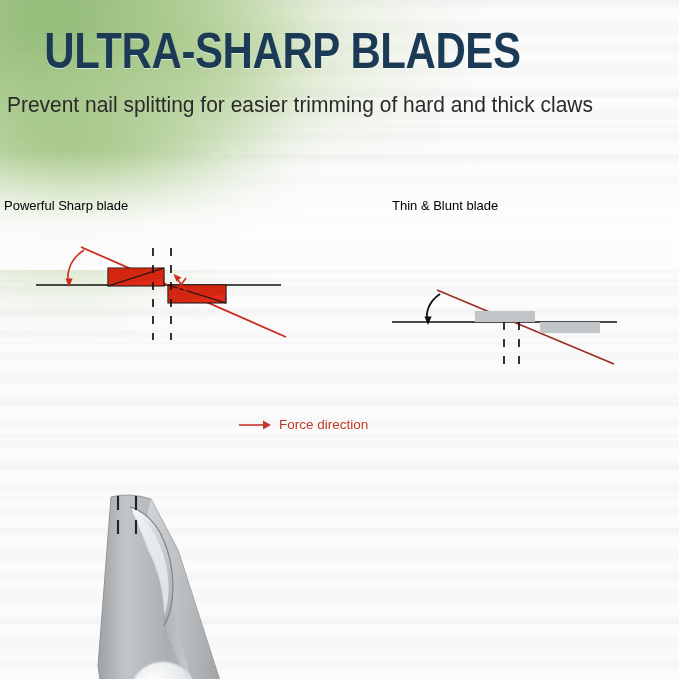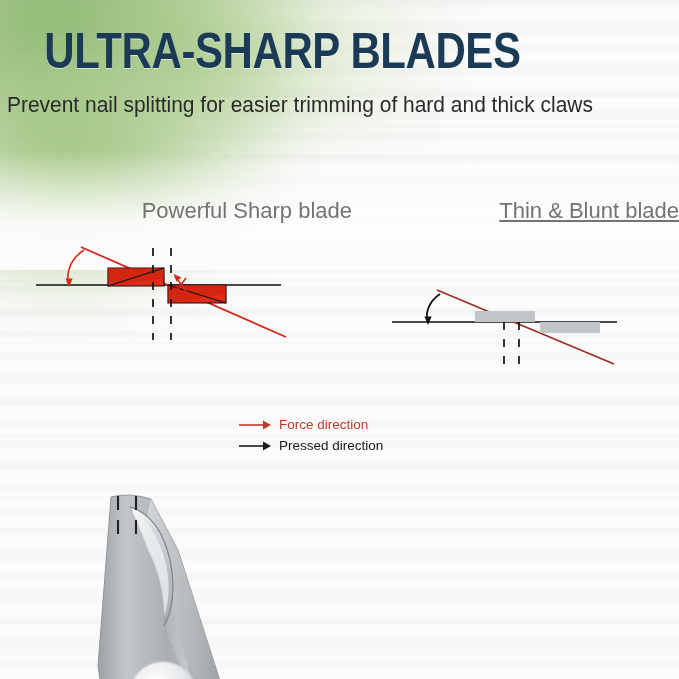--- a/index.html
+++ b/index.html
@@ -103,27 +103,27 @@
     white-space:nowrap;
   }
 
   
   .panel { position:absolute; top:170px; height:509px; }
   #panel-left  { left:0;   width:352px; }
   #panel-right { left:352px; width:327px; }
 
   .panel-heading {
     position:absolute; top:28px; left:0; width:100%;
-    text-align:right;
-    font-size:22px;
-    color:#737373;
+    text-align:left;
+    font-size:13px;
+    color:#000000;
     white-space:nowrap;
   }
   #panel-left .panel-heading  { padding-left:4px; }
-  #panel-right .panel-heading { padding-left:40px;text-decoration:underline; }
+  #panel-right .panel-heading { padding-left:40px; }
 
   .diagram { position:absolute; }
   #diagram-left  { left:36px;  top:60px;  width:300px; height:110px; }
   #diagram-right { left:40px;  top:110px; width:270px; height:85px;  }
 
   .legend { position:absolute; left:238px; top:244px; }
   .legend-row { display:flex; align-items:center; height:21px; }
   .legend-arrow { width:34px; height:14px; margin-right:7px; }
   .legend-label { font-size:13.5px; white-space:nowrap; }
   .legend-label.force   { color:#c0392b; }
@@ -190,27 +190,20 @@
     </svg>
   </div>
 
   <div class="legend">
     <div class="legend-row">
       <svg class="legend-arrow" viewBox="0 0 34 14">
         <line x1="1" y1="7" x2="26" y2="7" stroke="#c0392b" stroke-width="1.6"></line>
         <path d="M 25,2.5 L 33,7 L 25,11.5 Z" fill="#c0392b"></path>
       </svg>
       <span class="legend-label force">Force direction</span>
-    </div>
-    <div class="legend-row">
-      <svg class="legend-arrow" viewBox="0 0 34 14">
-        <line x1="1" y1="7" x2="26" y2="7" stroke="#1a1a1a" stroke-width="1.6"></line>
-        <path d="M 25,2.5 L 33,7 L 25,11.5 Z" fill="#1a1a1a"></path>
-      </svg>
-      <span class="legend-label pressed">Pressed direction</span>
     </div>
   </div>
 
   <div class="tool" id="tool-left">
     <svg width="320" height="359" viewBox="0 0 320 359">
       <defs>
         <linearGradient id="steelGrad" x1="0" y1="0" x2="1" y2="0">
           <stop offset="0%" stop-color="#9ea2a4"></stop>
           <stop offset="18%" stop-color="#c3c6c8"></stop>
           <stop offset="42%" stop-color="#aeb2b4"></stop>

